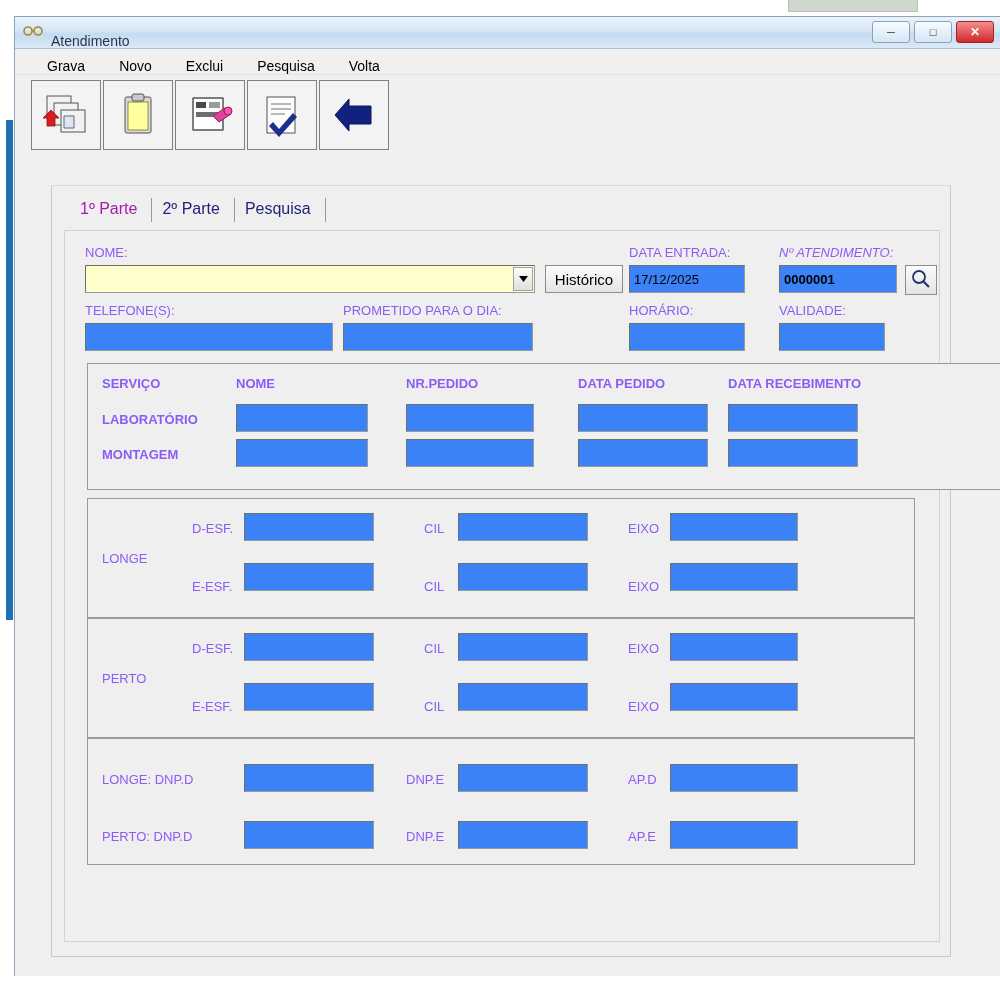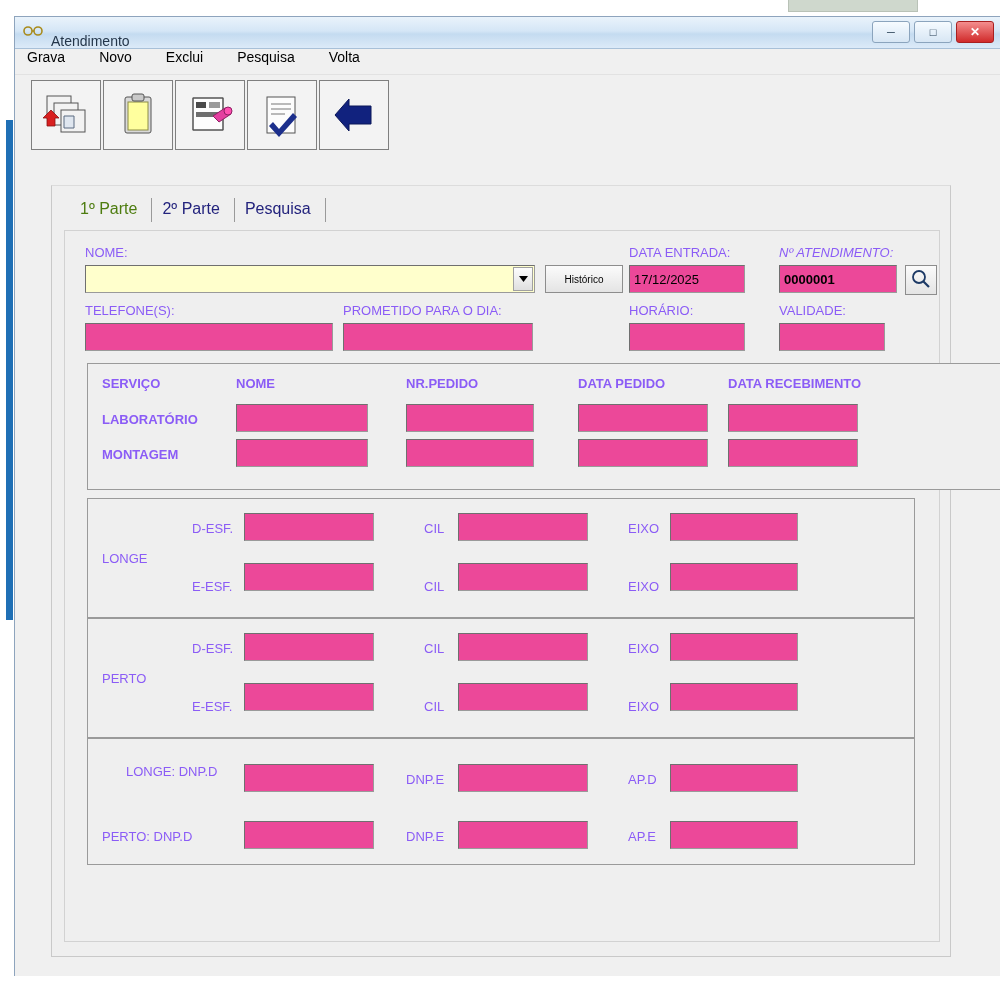--- a/index.html
+++ b/index.html
@@ -73,22 +73,22 @@
   }
   .win-btn.close {
     background: linear-gradient(to bottom, #f48e8e, #d02a2a);
     border-color: #a82020; color: #fff; font-size: 12px; font-weight: bold;
   }
 
   
   .menubar {
     height: 26px;
     background: #f0f0f0;
-    display: flex; align-items: flex-start;
-    padding-left: 12px;
+    display: flex; align-items: flex-end;
+    padding-left: 32px;
     border-bottom: 1px solid #e2e2e2;
   }
   .menu-item {
     font-size: 14px; color: #000;
     margin-right: 34px;
     cursor: default;
   }
 
   
   .toolbar {
@@ -119,39 +119,39 @@
   .tabs {
     position: absolute; left: 18px; top: 12px;
     display: flex; align-items: flex-end;
   }
   .tab {
     font-size: 16px; color: #23237d;
     padding: 2px 14px 4px 10px;
     border-right: 1px solid #9a9a9a;
     background: transparent;
   }
-  .tab.active { color: #4d7c0f; }
+  .tab.active { color: #a21caf; }
 
   .panelbody {
     position: absolute;
     left: 12px; top: 44px;
     width: 876px; height: 712px;
     background: #efefef;
     border: 1px solid #d2d2d2;
   }
 
   
   .lbl {
     position: absolute;
     font-size: 13px; color: #8b5cf6;
     white-space: nowrap;
   }
   .fld {
     position: absolute;
-    background: #ec4899;
+    background: #3b82f6;
     border: 1px solid #9a9a9a;
     border-top-color: #6f6f6f; border-left-color: #6f6f6f;
     height: 28px;
     font-size: 13px;
     color: #000;
     padding: 0 4px;
     display: flex; align-items: center;
   }
   .fld.yellow { background: #ffffcc; }
   .combo-arrow {
@@ -159,21 +159,21 @@
     width: 20px; height: 24px;
     background: linear-gradient(to bottom,#fdfdfd,#dfdfdf);
     border: 1px solid #a0a0a0;
     display: flex; align-items: center; justify-content: center;
     font-size: 8px; color: #222;
   }
   .btn-small {
     position: absolute;
     border: 1px solid #8d8d8d;
     background: linear-gradient(to bottom,#fbfbfb,#e4e4e4);
-    font-size: 10px; color: #000;
+    font-size: 15px; color: #000;
     display: flex; align-items: center; justify-content: center;
   }
   .group {
     position: absolute;
     border: 1px solid #9a9a9a;
     background: #efefef;
   }
   .bold { font-weight: bold; }
 </style>
 </head>
@@ -368,21 +368,21 @@
 
           <div class="lbl" style="left:104px; top:80px;">E-ESF.</div>
           <div class="fld" style="left:156px; top:64px; width:130px;"></div>
           <div class="lbl" style="left:336px; top:80px;">CIL</div>
           <div class="fld" style="left:370px; top:64px; width:130px;"></div>
           <div class="lbl" style="left:540px; top:80px;">EIXO</div>
           <div class="fld" style="left:582px; top:64px; width:128px;"></div>
         </div>
 
         <div class="group" style="left:22px; top:507px; width:828px; height:127px;">
-          <div class="lbl" style="left:14px; top:25px;margin-left:24px;">LONGE: DNP.D</div>
+          <div class="lbl" style="left:14px; top:33px;">LONGE: DNP.D</div>
           <div class="fld" style="left:156px; top:25px; width:130px;"></div>
           <div class="lbl" style="left:318px; top:33px;">DNP.E</div>
           <div class="fld" style="left:370px; top:25px; width:130px;"></div>
           <div class="lbl" style="left:540px; top:33px;">AP.D</div>
           <div class="fld" style="left:582px; top:25px; width:128px;"></div>
 
           <div class="lbl" style="left:14px; top:90px;">PERTO: DNP.D</div>
           <div class="fld" style="left:156px; top:82px; width:130px;"></div>
           <div class="lbl" style="left:318px; top:90px;">DNP.E</div>
           <div class="fld" style="left:370px; top:82px; width:130px;"></div>

